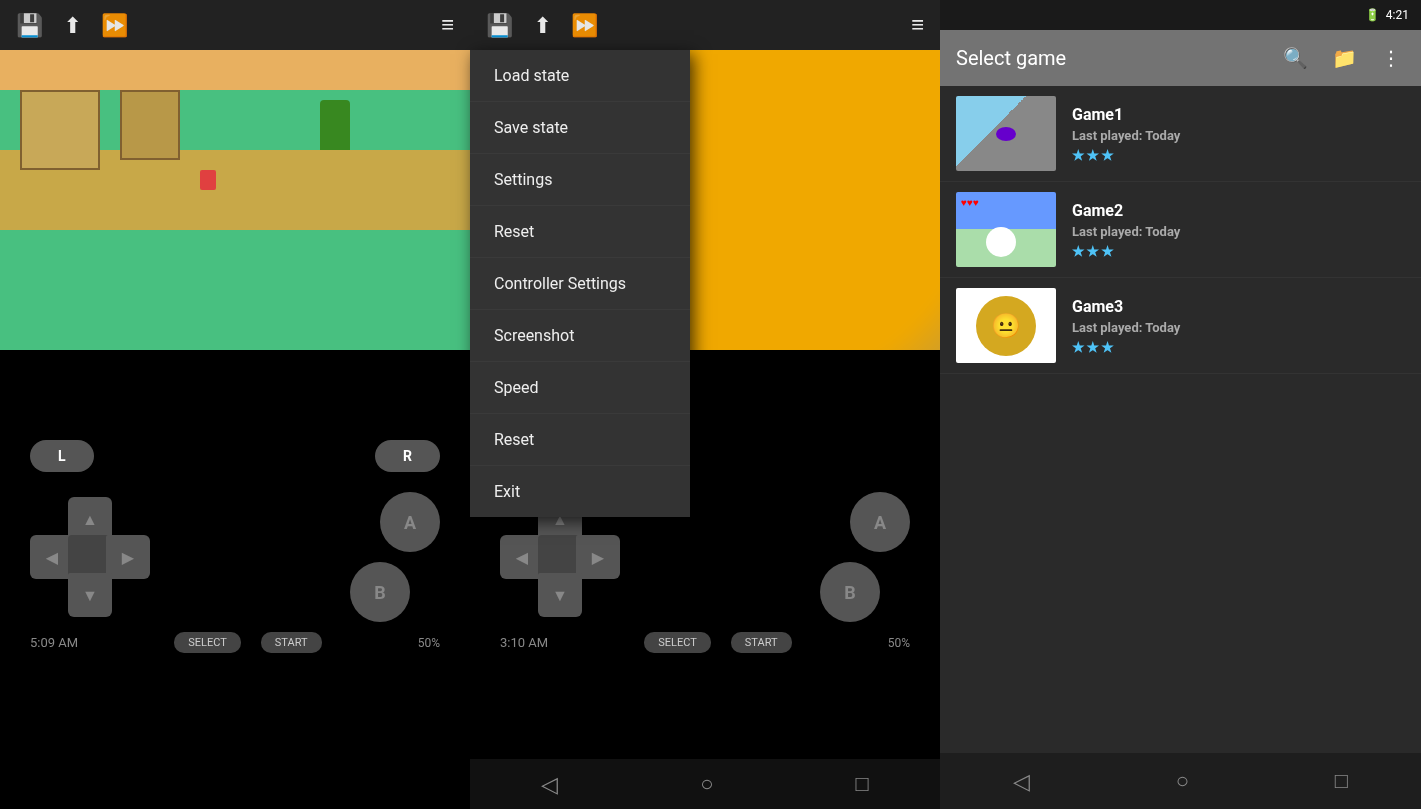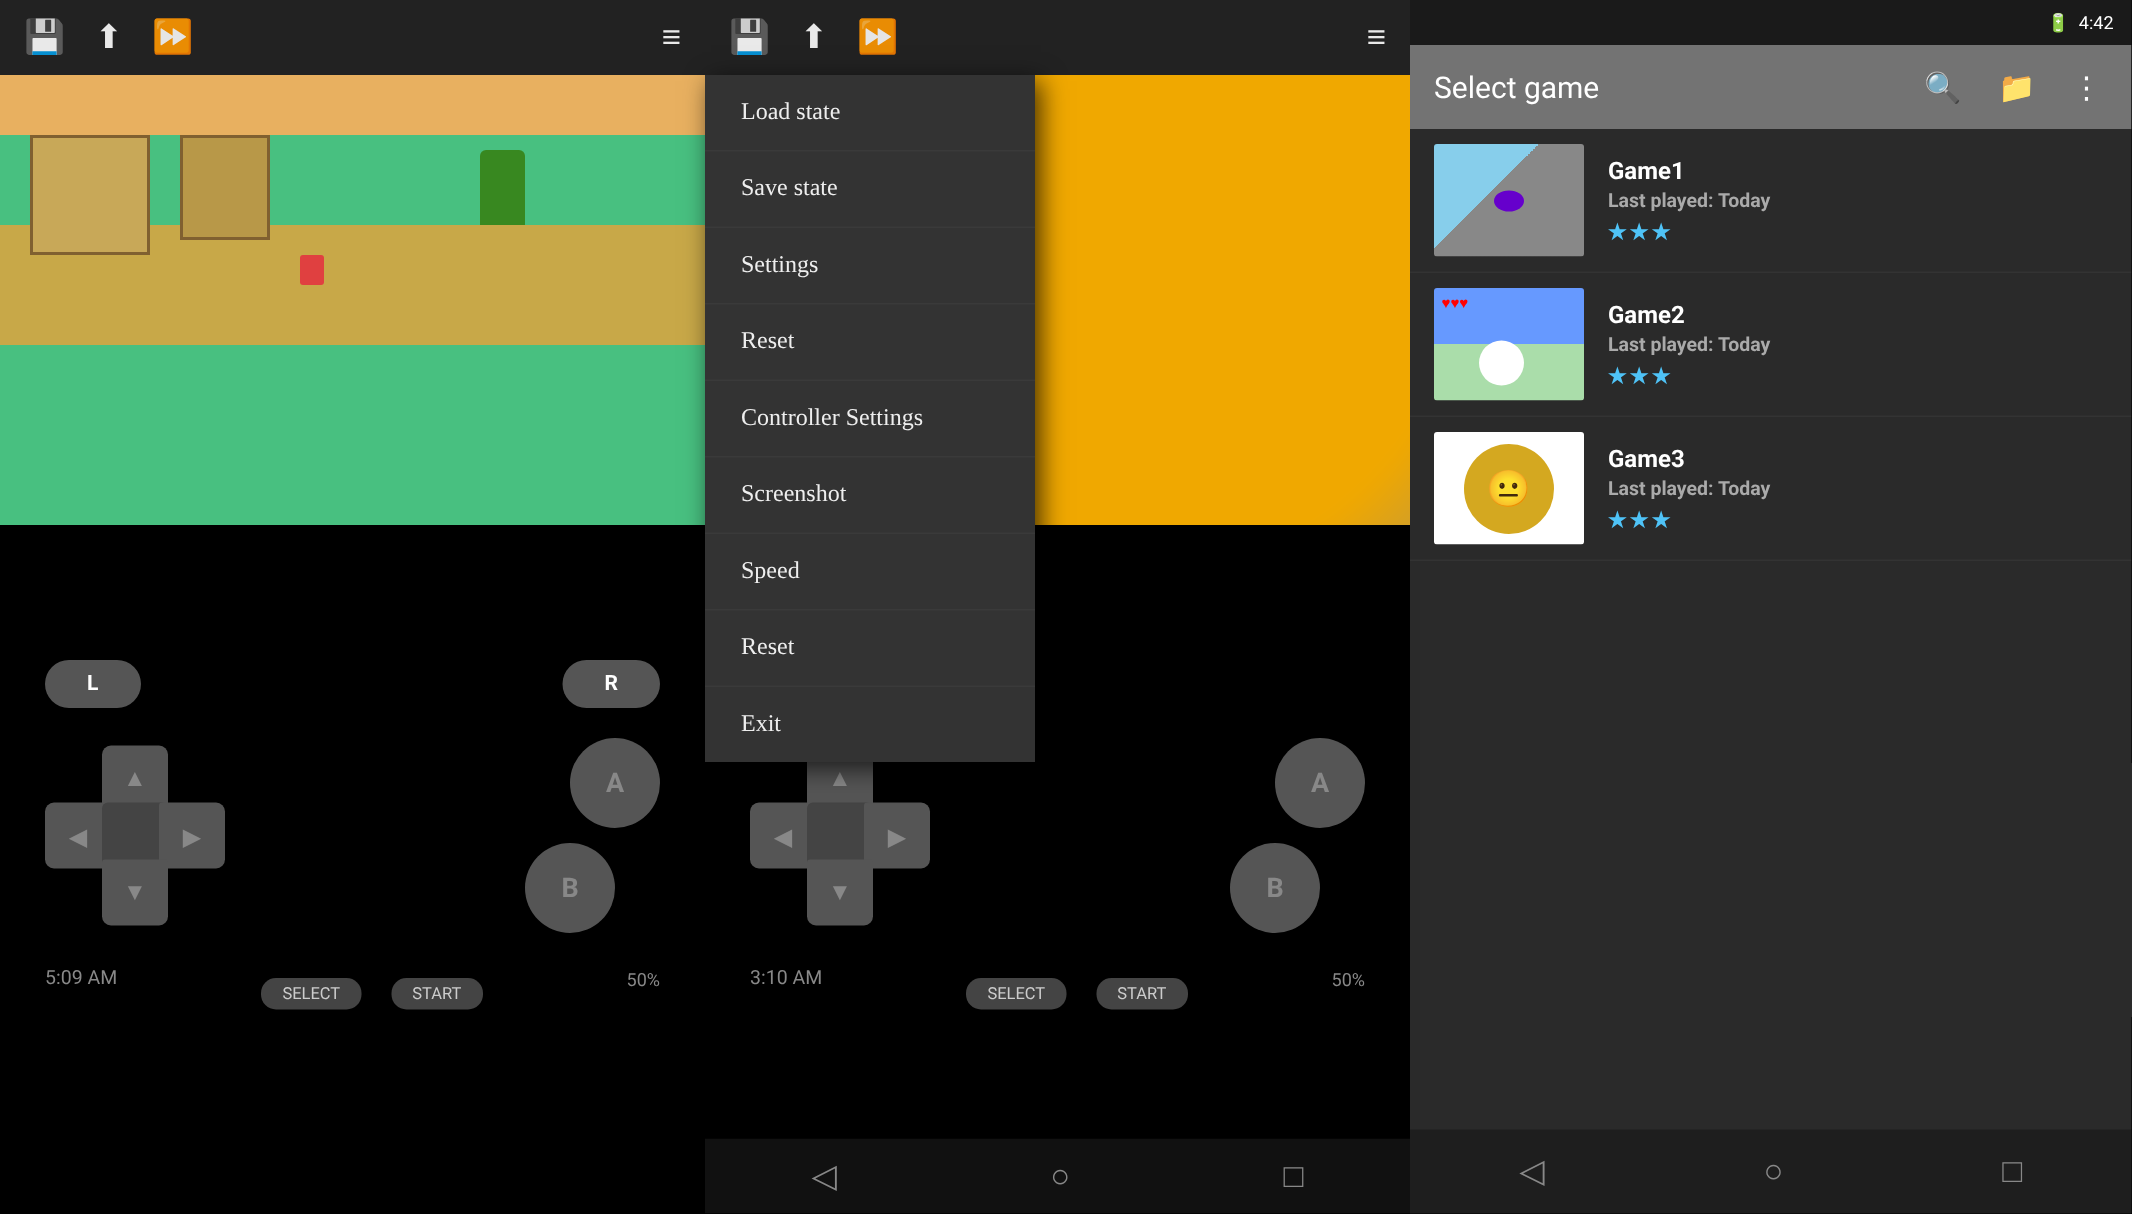--- a/index.html
+++ b/index.html
@@ -233,21 +233,20 @@
     }
 
     .status-left {
       color: #888;
       font-size: 13px;
     }
 
     .select-start {
       display: flex;
       gap: 20px;
-      margin-top: 20px;
     }
 
     .ss-btn {
       background: #444;
       color: #ccc;
       font-size: 11px;
       padding: 4px 14px;
       border-radius: 10px;
       cursor: pointer;
     }
@@ -303,21 +302,20 @@
       z-index: 100;
       box-shadow: 4px 4px 16px rgba(0,0,0,0.7);
     }
 
     .menu-item {
       padding: 16px 24px;
       color: #eee;
       font-size: 16px;
       cursor: pointer;
       border-bottom: 1px solid #3a3a3a;
-      font-family: Liberation Serif, serif;
     }
 
     .menu-item:last-child {
       border-bottom: none;
     }
 
     .game-black2 {
       width: 100%;
       height: 80px;
       background: #000;
@@ -642,21 +640,21 @@
     <span class="nav-icon">○</span>
     <span class="nav-icon">□</span>
   </div>
 </div>
 
 <div class="right-panel">
 
   <div class="android-status-bar">
     <div class="status-icons">
       <span>🔋</span>
-      <span>4:42</span>
+      <span>4:21</span>
     </div>
   </div>
 
   <div class="right-toolbar">
     <span class="right-toolbar-title">Select game</span>
     <span class="right-toolbar-icon">🔍</span>
     <span class="right-toolbar-icon">📁</span>
     <span class="right-toolbar-icon">⋮</span>
   </div>
 

